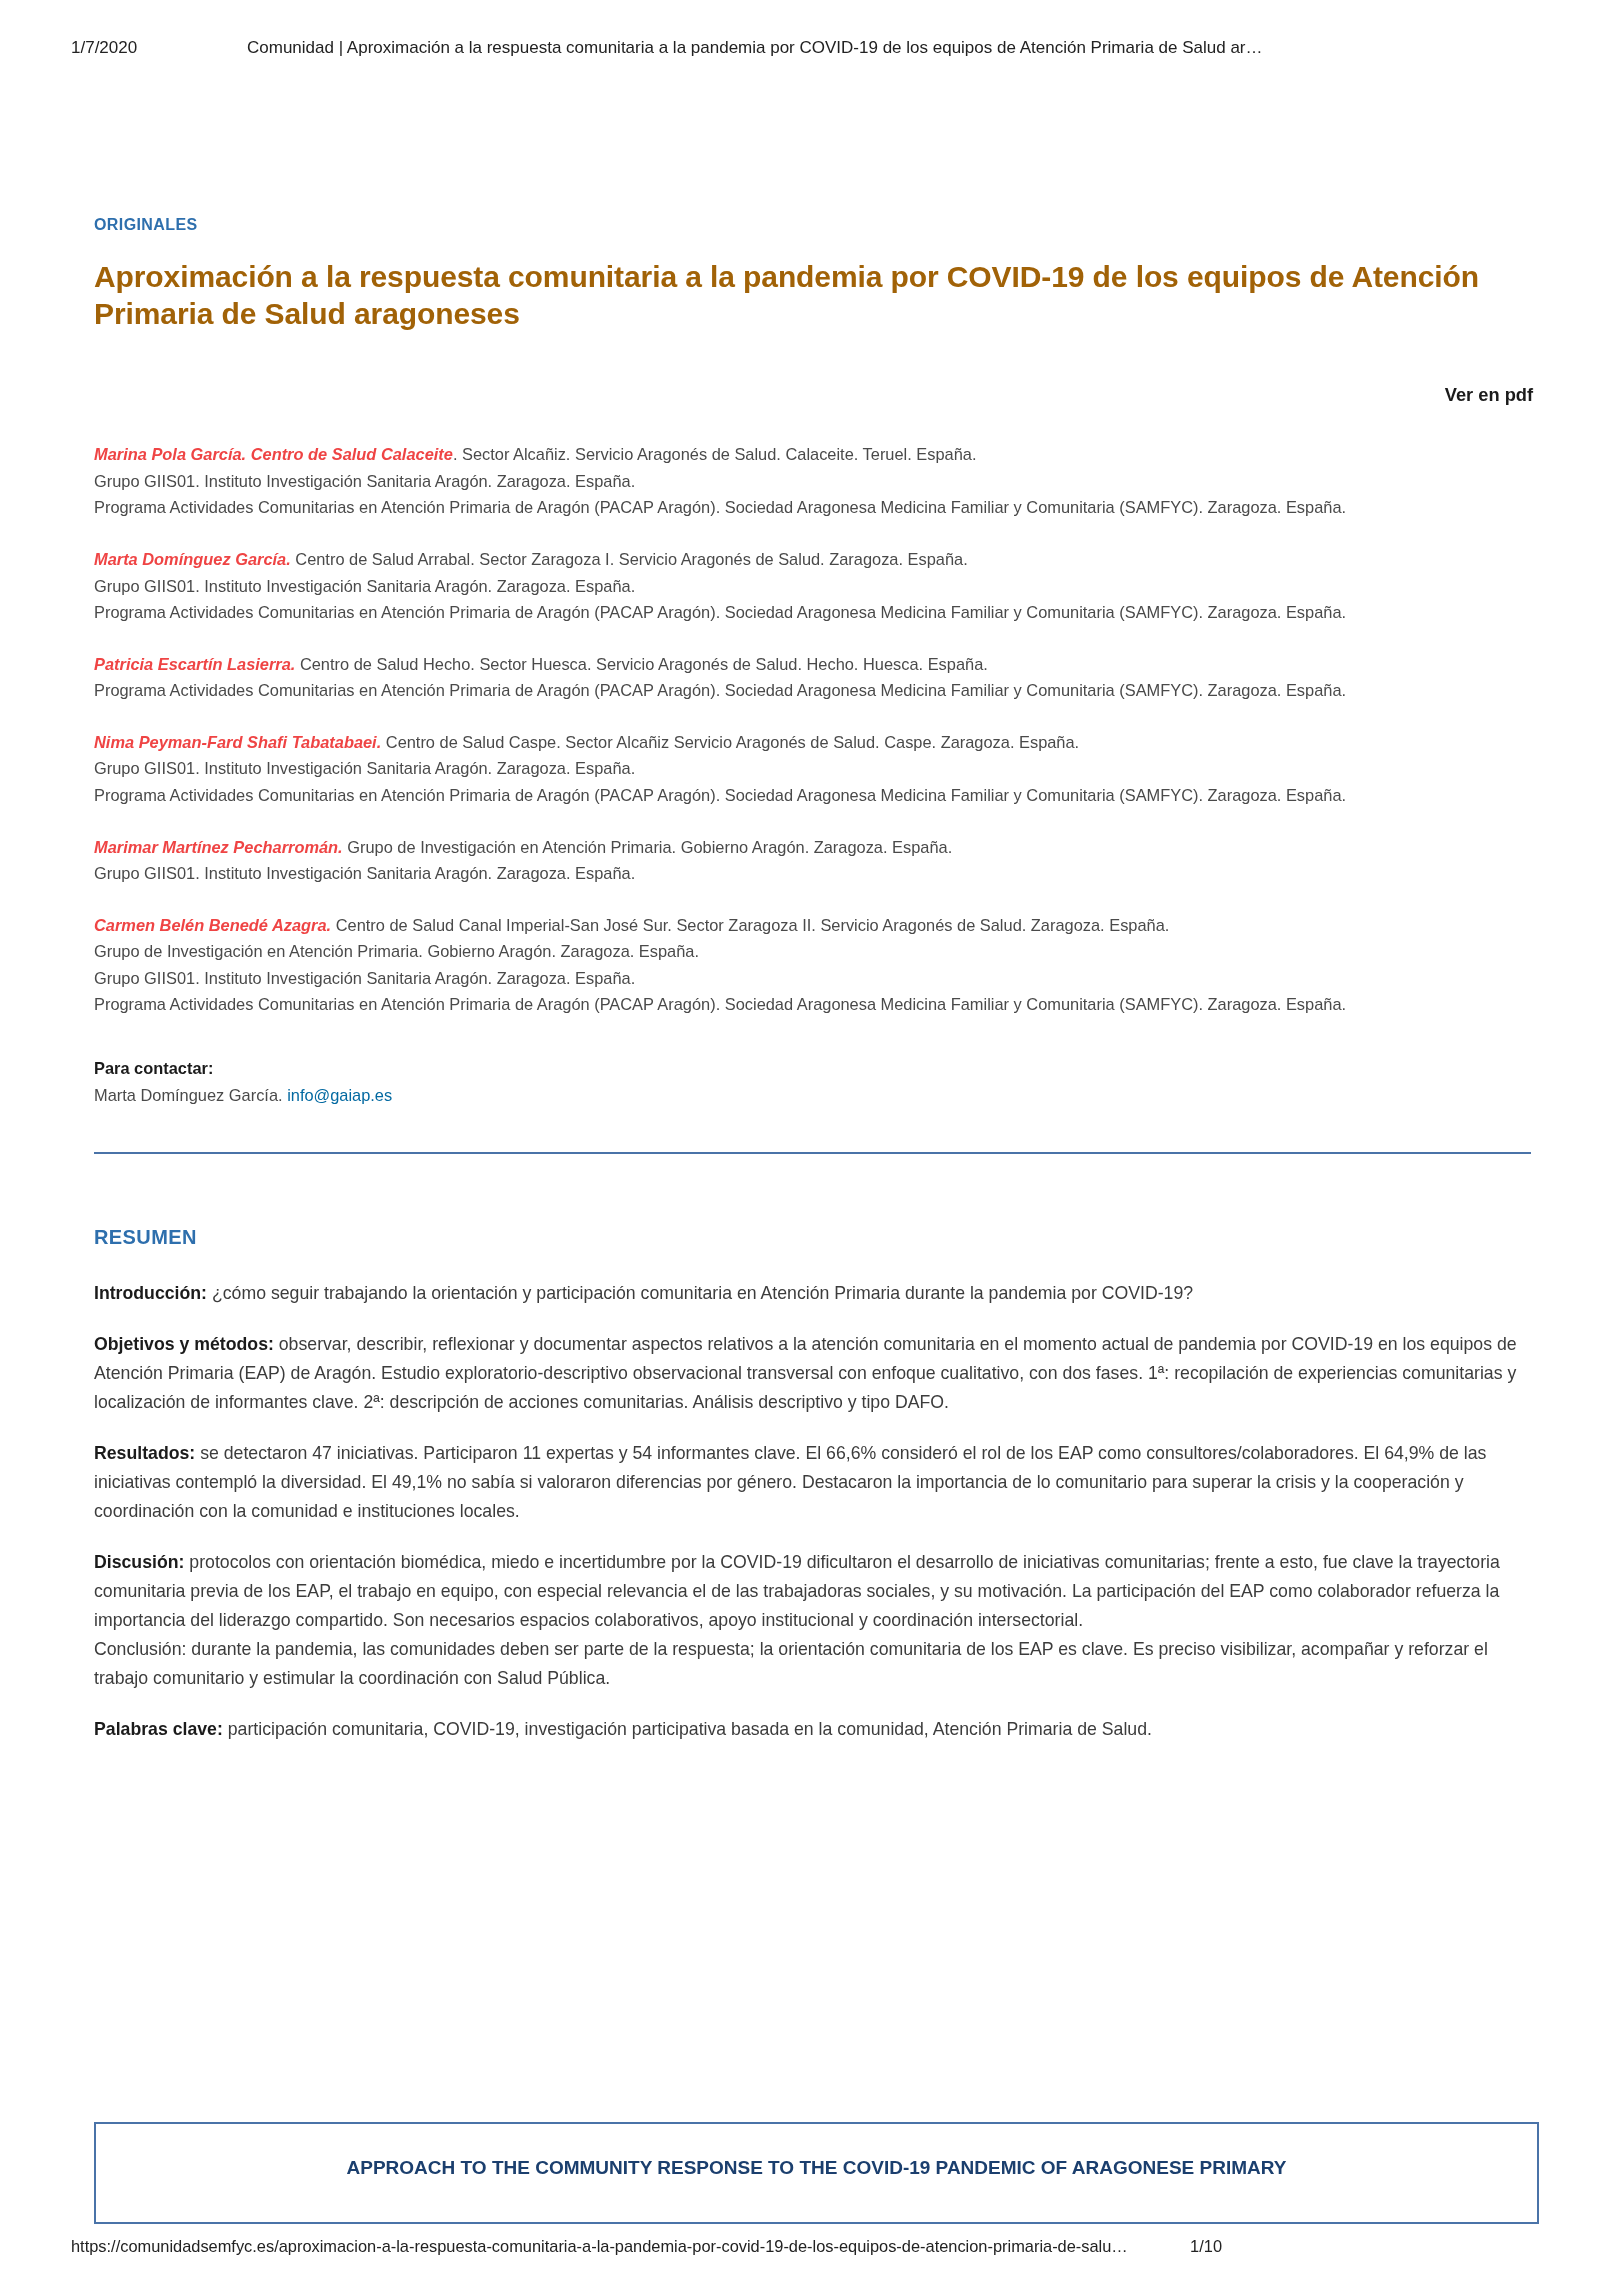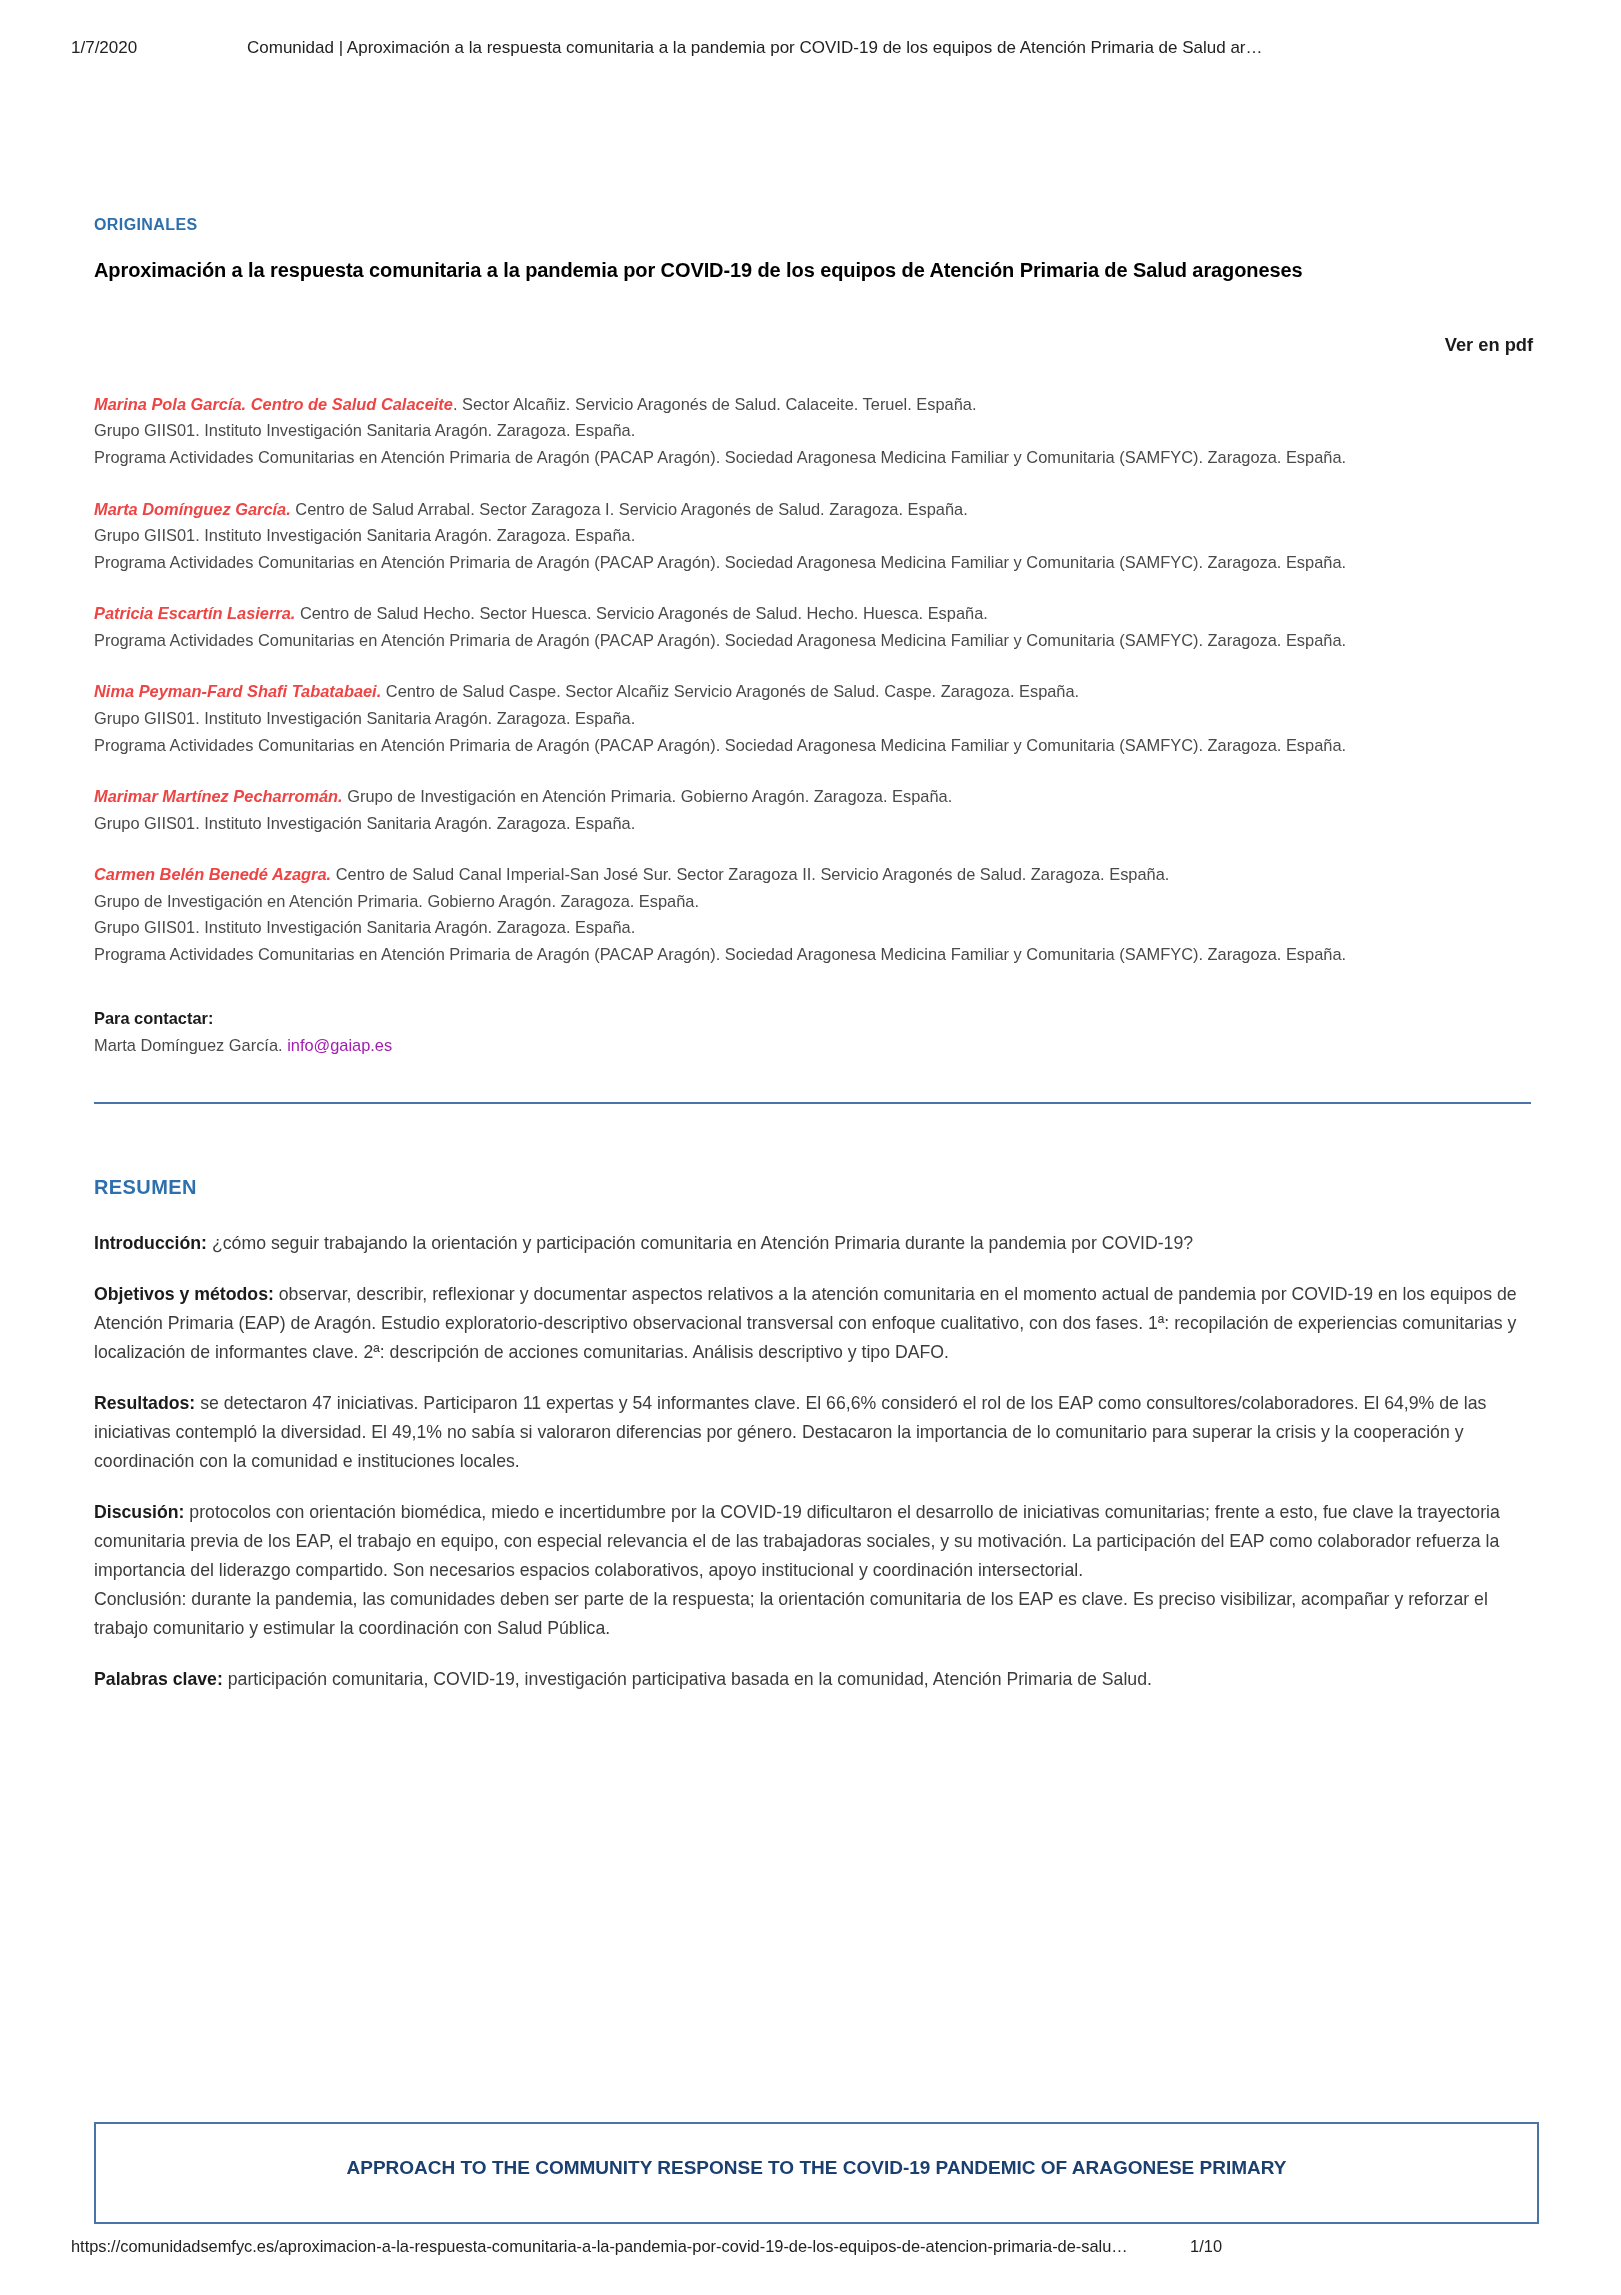--- a/index.html
+++ b/index.html
@@ -84,24 +84,24 @@
 
   .kicker {
     color: #2e6fad;
     font-size: 16px;
     font-weight: bold;
     letter-spacing: 0.4px;
     margin: 0 0 23.6px 0;
   }
 
   .doc-title {
-    font-size: 20px;
+    font-size: 30px;
     line-height: 1.26;
     font-weight: bold;
-    color: #000000;
+    color: #a16207;
     margin: 0 0 51px 0;
     letter-spacing: -0.1px;
   }
 
   .pdf-link {
     text-align: right;
     font-size: 18.3px;
     font-weight: bold;
     color: #1b1b1b;
     margin: 0 0 35px 0;
@@ -133,21 +133,21 @@
     font-size: 16.4px;
     font-weight: bold;
     color: #1b1b1b;
     margin-bottom: 7.9px;
   }
   .contact-line {
     font-size: 16.4px;
     color: #4a4a4a;
   }
   .contact-line a, .mailto {
-    color: #a21caf;
+    color: #0369a1;
     text-decoration: none;
     margin-top: 12px;
   }
 
   .rule {
     margin-top: 47px;
     border-top: 2px solid #4a73a8;
     width: 1437px;
   }
 

